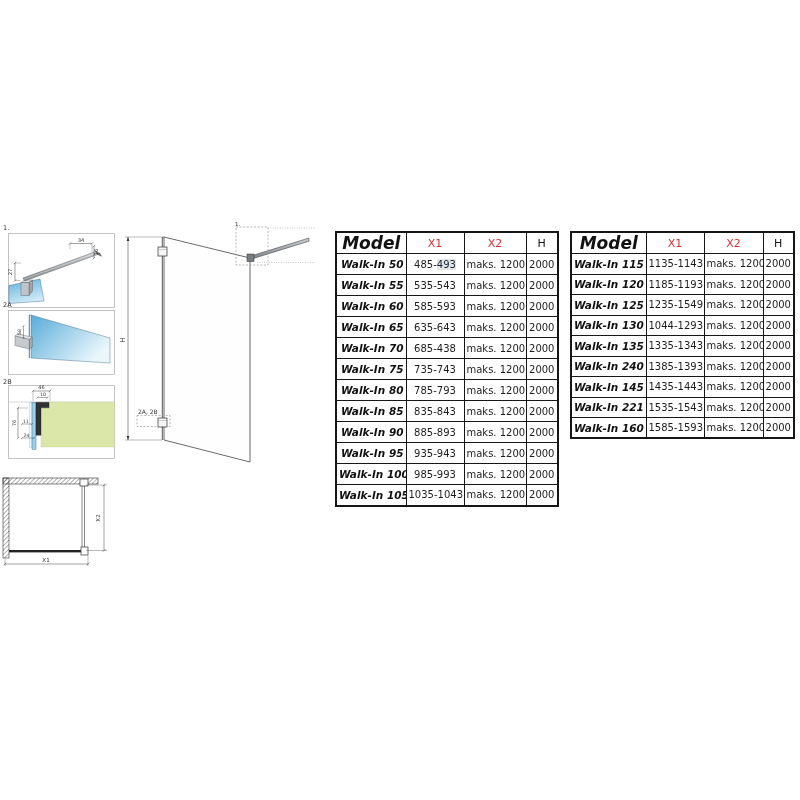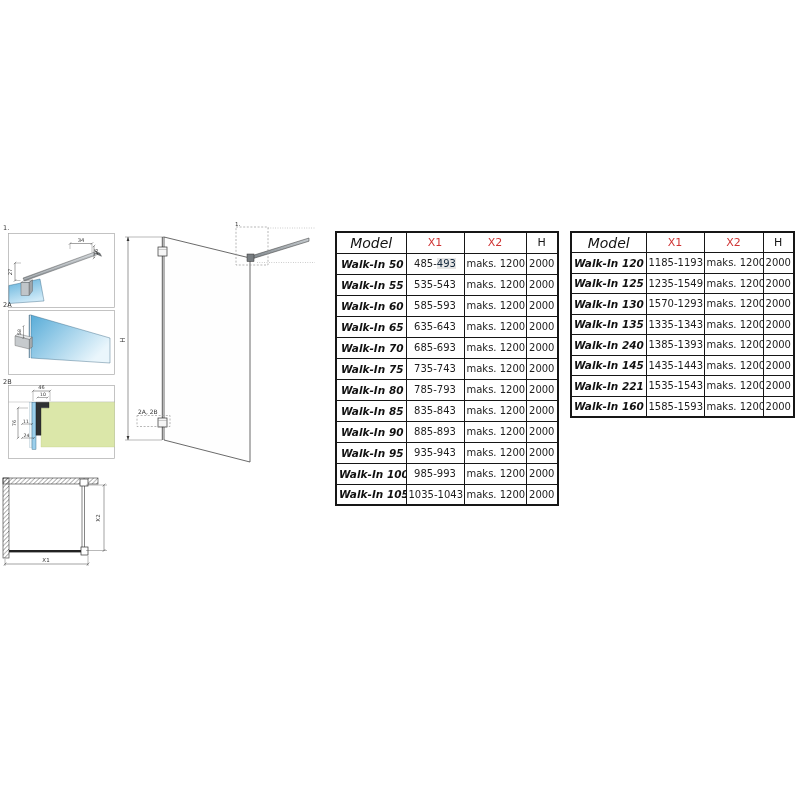--- a/index.html
+++ b/index.html
@@ -6,21 +6,21 @@
   #canvas{position:relative;width:800px;height:800px;background:#fff;overflow:hidden;
           font-family:"DejaVu Sans",sans-serif;}
   svg{position:absolute;overflow:visible;}
   svg text{font-family:"DejaVu Sans",sans-serif;fill:#333;}
 
   .spec-table{position:absolute;border-collapse:collapse;background:#fff;
               border:2px solid #161616;table-layout:fixed;}
   .spec-table th,.spec-table td{border:1px solid #161616;text-align:center;
               vertical-align:middle;padding:0 2px;white-space:nowrap;overflow:hidden;}
   .spec-table th{font-size:11px;font-weight:normal;color:#161616;}
-  .spec-table th.model-h{font-style:italic;font-weight:normal;font-size:14px;color:#111;}
+  .spec-table th.model-h{font-style:italic;font-weight:bold;font-size:17px;color:#111;}
   .spec-table th.red{color:#cf3434;}
   .spec-table td{font-size:10px;color:#1c1c1c;}
   .spec-table td.model{font-style:italic;font-weight:bold;font-size:10.5px;color:#111;text-align:right;}
   #table-left tr{height:21px;}
   #table-right tr{height:20.5px;}
   #table-left{left:335px;top:231px;width:222px;}
   #table-right{left:570px;top:231px;width:223px;}
   .selected{background:#e5e5e5;color:#10253a;}
 </style>
 </head>
@@ -252,21 +252,21 @@
           <td>2000</td>
         </tr>
         <tr>
           <td class="model">Walk-In 65</td>
           <td>635-643</td>
           <td>maks. 1200</td>
           <td>2000</td>
         </tr>
         <tr>
           <td class="model">Walk-In 70</td>
-          <td>685-693</td>
+          <td>685-438</td>
           <td>maks. 1200</td>
           <td>2000</td>
         </tr>
         <tr>
           <td class="model">Walk-In 75</td>
           <td>735-743</td>
           <td>maks. 1200</td>
           <td>2000</td>
         </tr>
         <tr>
@@ -318,34 +318,40 @@
     <thead>
         <tr>
           <th class="model-h">Model</th>
           <th class="red">X1</th>
           <th class="red">X2</th>
           <th>H</th>
         </tr>
       </thead>
     <tbody>
         <tr>
+          <td class="model">Walk-In 115</td>
+          <td>1135-1143</td>
+          <td>maks. 1200</td>
+          <td>2000</td>
+        </tr>
+        <tr>
           <td class="model">Walk-In 120</td>
           <td>1185-1193</td>
           <td>maks. 1200</td>
           <td>2000</td>
         </tr>
         <tr>
           <td class="model">Walk-In 125</td>
           <td>1235-1549</td>
           <td>maks. 1200</td>
           <td>2000</td>
         </tr>
         <tr>
           <td class="model">Walk-In 130</td>
-          <td>1570-1293</td>
+          <td>1044-1293</td>
           <td>maks. 1200</td>
           <td>2000</td>
         </tr>
         <tr>
           <td class="model">Walk-In 135</td>
           <td>1335-1343</td>
           <td>maks. 1200</td>
           <td>2000</td>
         </tr>
         <tr>

